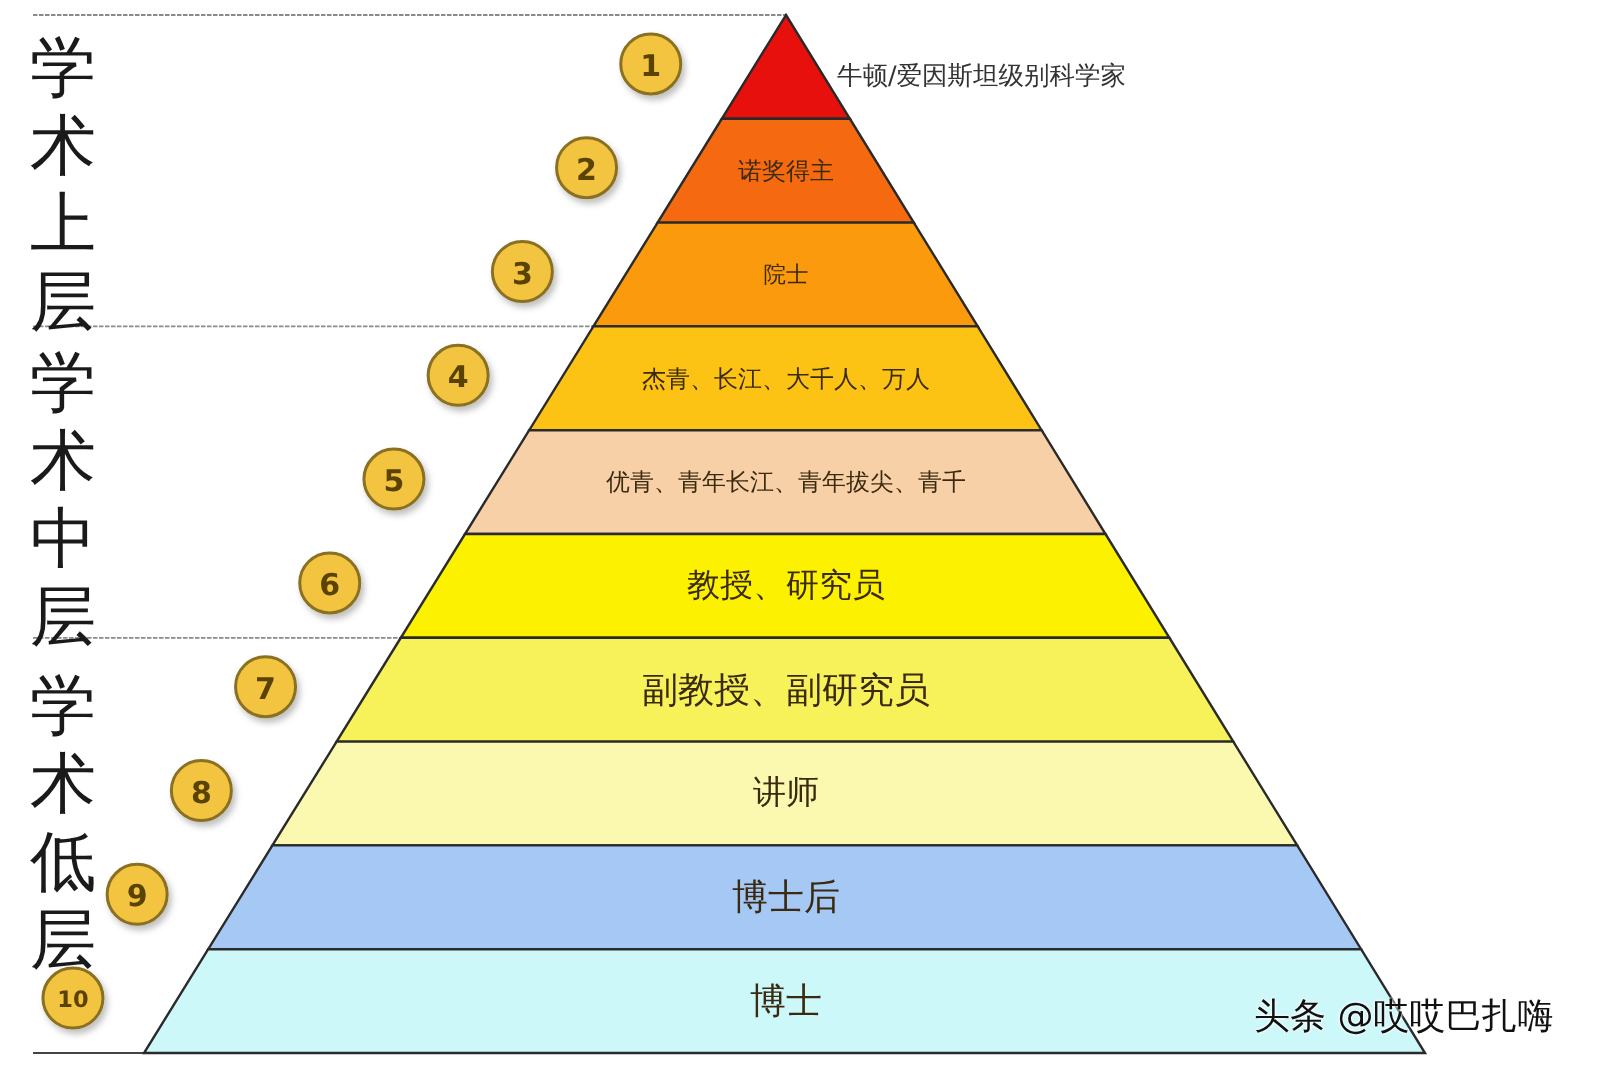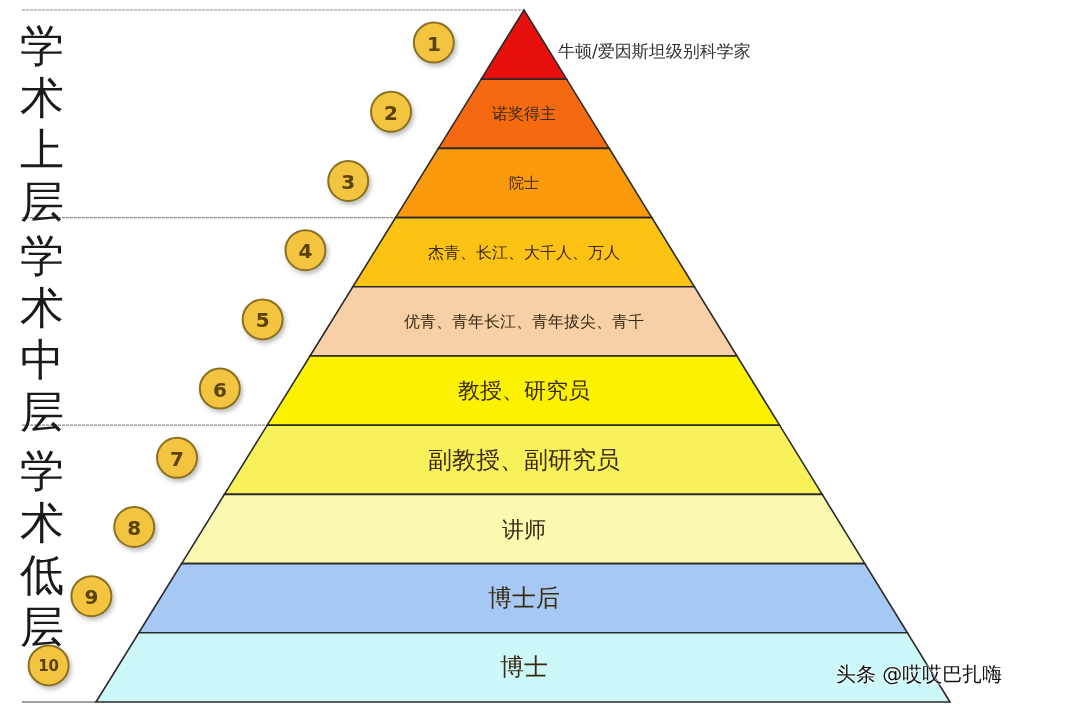--- a/index.html
+++ b/index.html
@@ -4,21 +4,21 @@
   <style>
     html, body { margin: 0; padding: 0; background: #ffffff; }
     body { width: 1080px; height: 713px; position: relative; overflow: hidden;
            font-family: "DejaVu Sans", sans-serif; }
     #stage { position: absolute; left: 0; top: 0; width: 1080px; height: 713px; }
     .tier-label { font-family: "DejaVu Sans", sans-serif; fill: #3a2a10; text-anchor: middle; dominant-baseline: central; }
     .group-label { position: absolute; left: 18px; width: 48px; font-family: "DejaVu Sans", sans-serif;
                    font-size: 44px; line-height: 52px; color: #1a1a1a; text-align: center; }
     .badge-text { font-family: "DejaVu Sans", sans-serif; font-weight: bold; fill: #5a4200; text-anchor: middle; dominant-baseline: central; }
     .watermark { position: absolute; left: 836px; top: 661px; font-family: "DejaVu Sans", sans-serif;
-                 font-size: 20px; color: #111; text-shadow: 0 0 2px #fff, 0 0 2px #fff; white-space: nowrap; }
+                 font-size: 24px; color: #111; text-shadow: 0 0 2px #fff, 0 0 2px #fff; white-space: nowrap; }
     .apex-note { font-family: "DejaVu Sans", sans-serif; font-size: 17px; fill: #333; dominant-baseline: central; }
   </style>
 </head>
 <body>
 
 <div id="stage">
   <svg id="pyr" width="1080" height="713" viewBox="0 0 1080 713" xmlns="http://www.w3.org/2000/svg">
     <defs>
       <filter id="shadow" x="-30%" y="-30%" width="160%" height="160%">
         <feDropShadow dx="2" dy="3" stdDeviation="2" flood-color="#000" flood-opacity="0.25"></feDropShadow>

